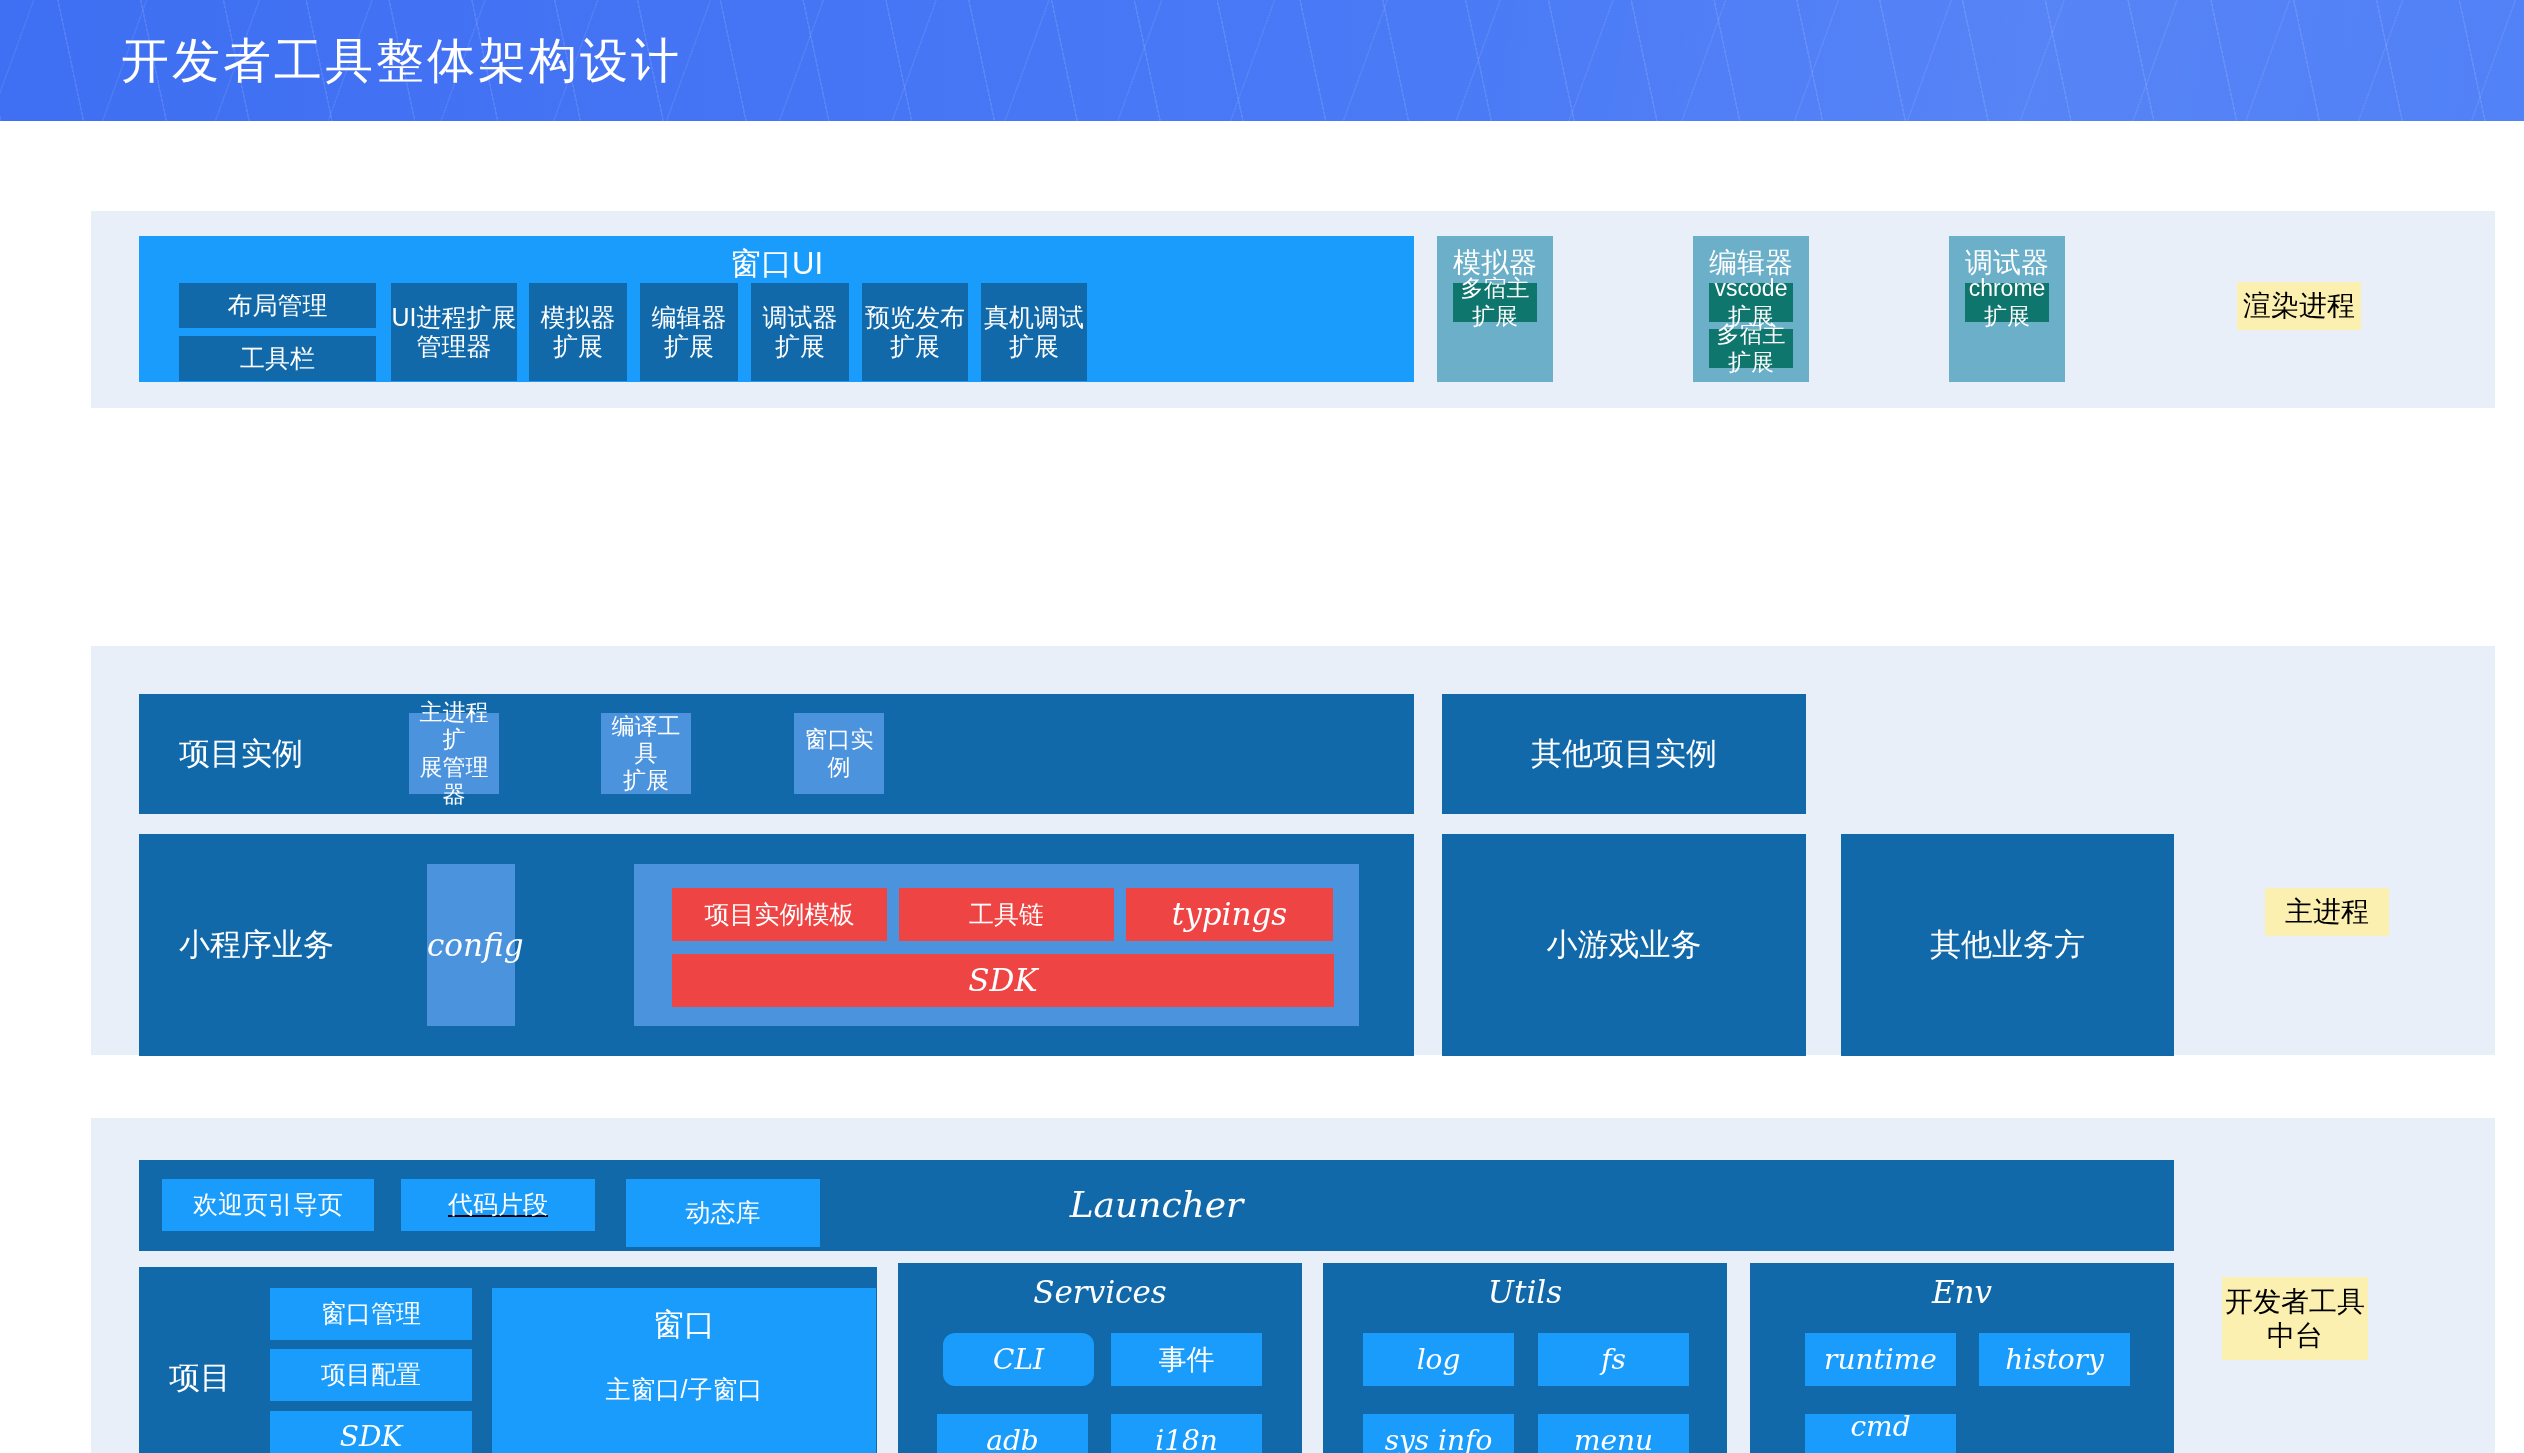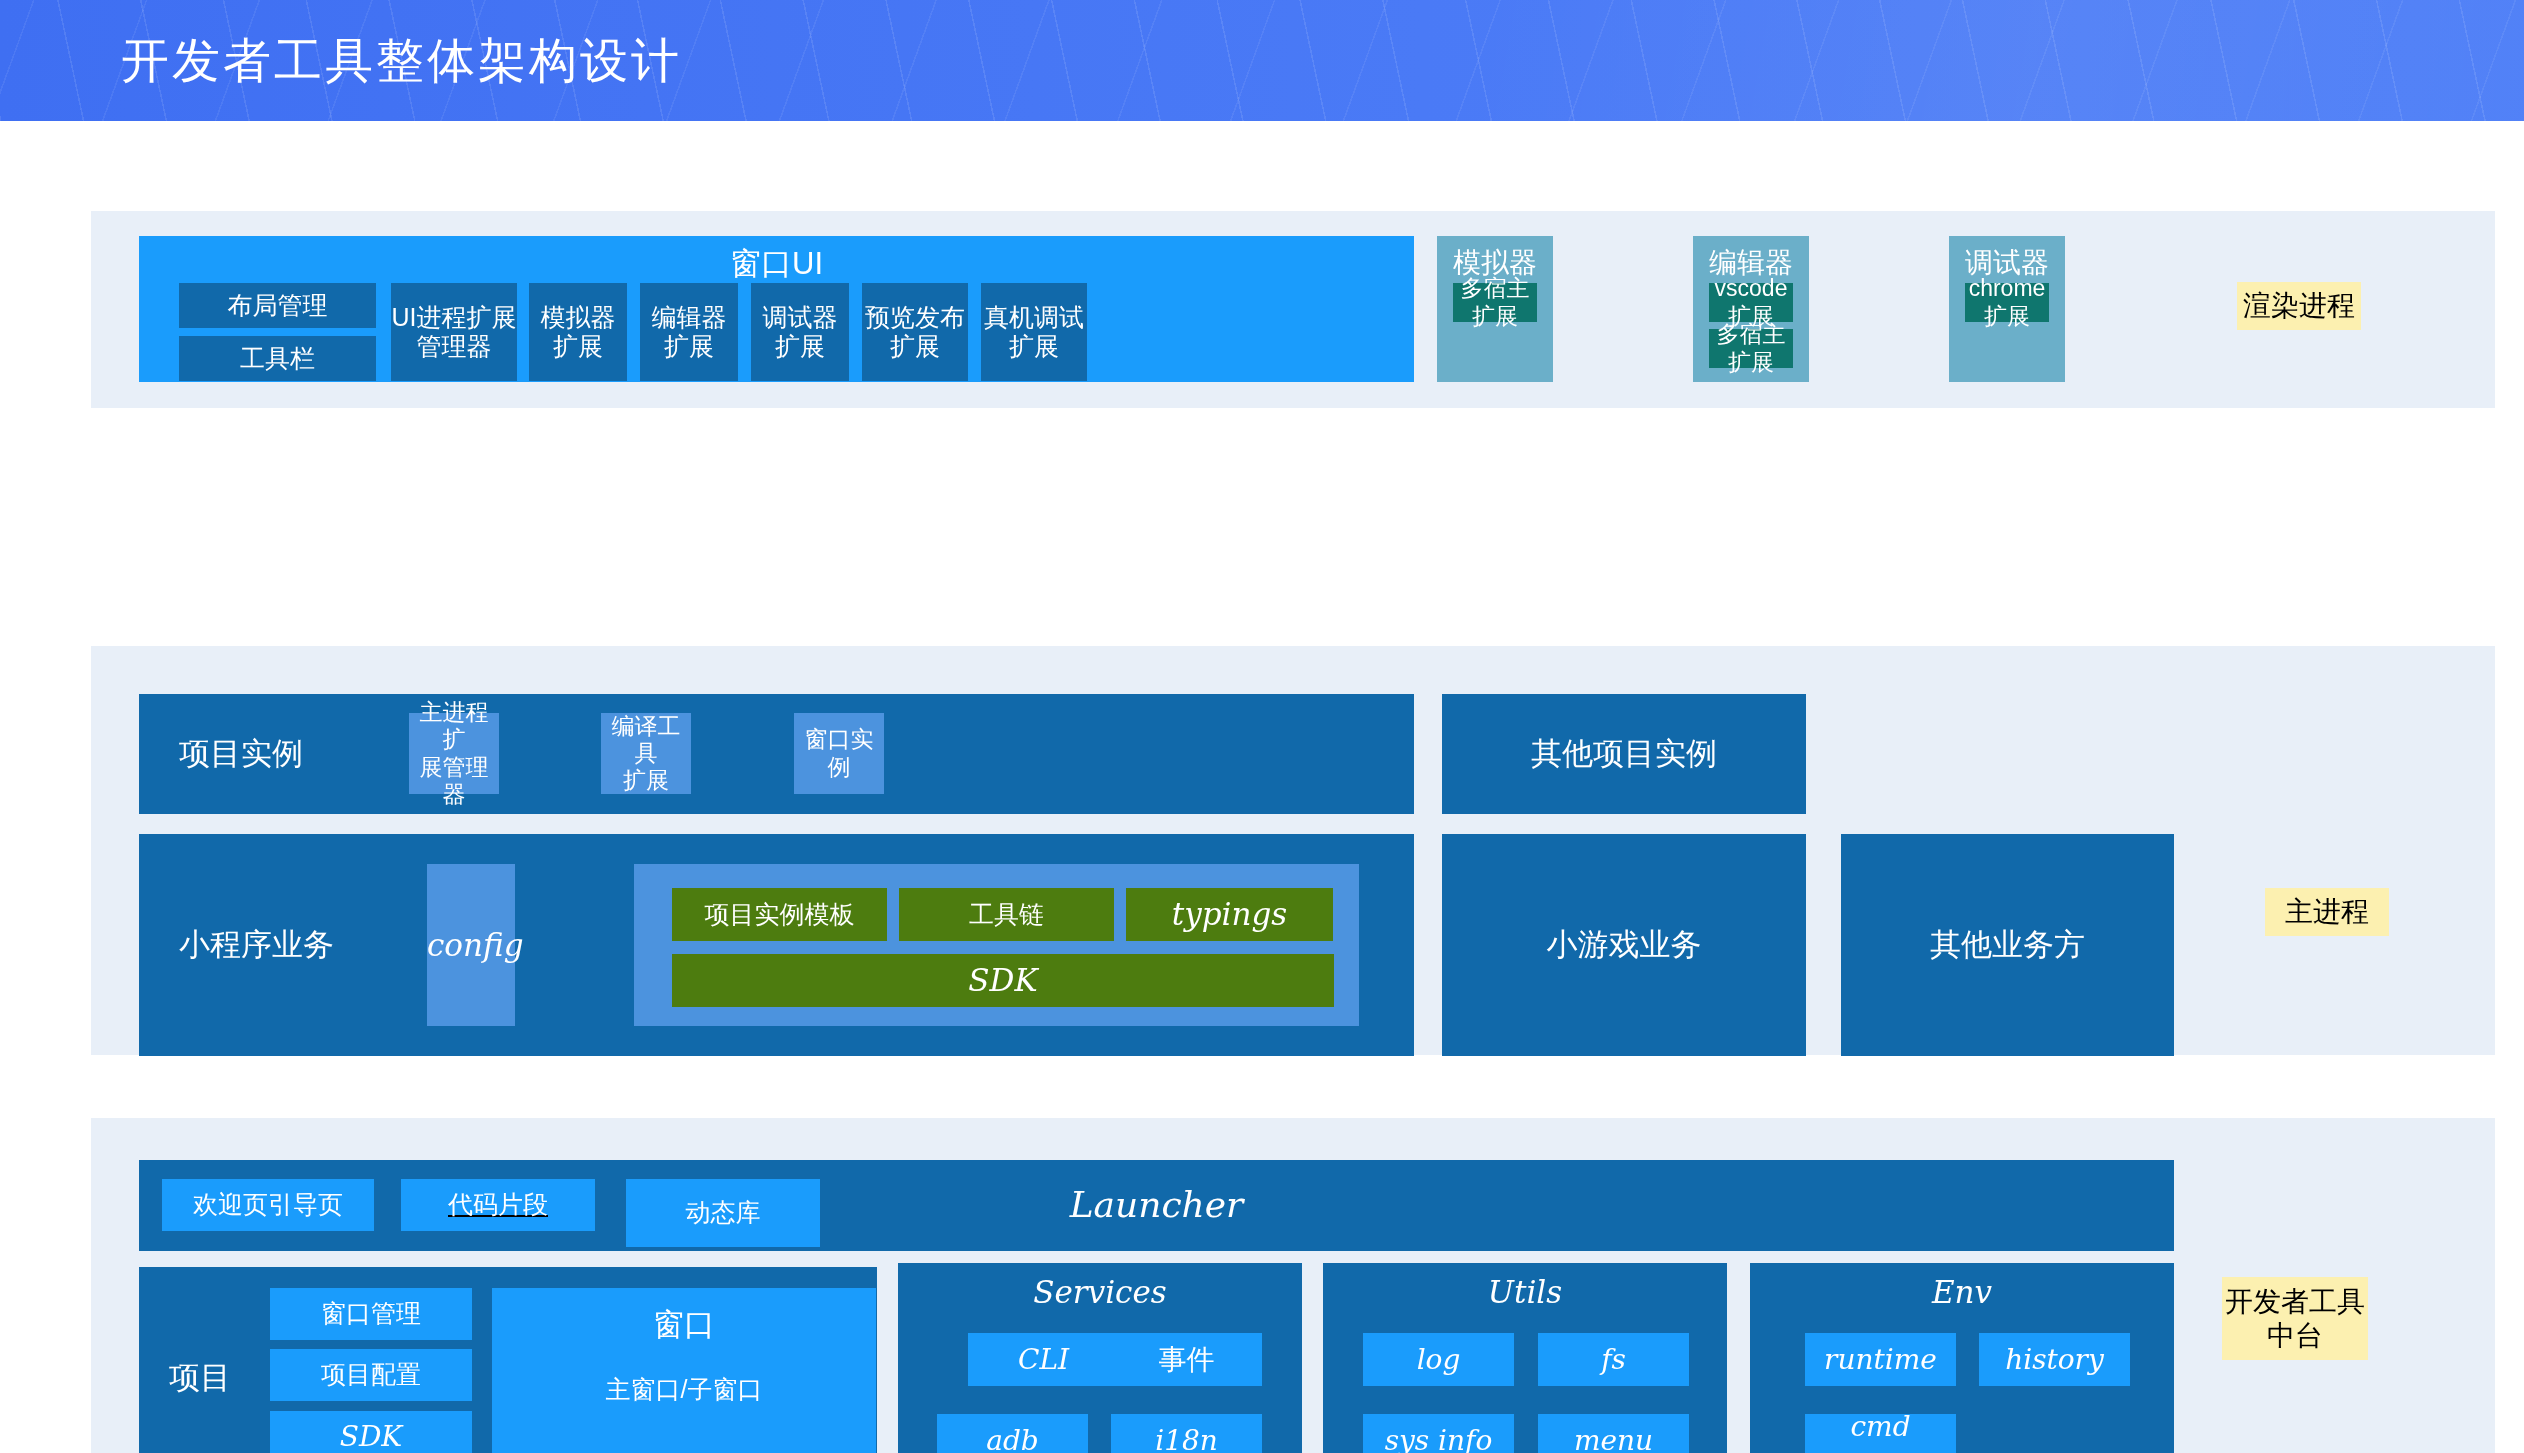--- a/index.html
+++ b/index.html
@@ -41,21 +41,21 @@
   
   .canvas{position:relative;width:2585px;height:1333px;background:#ffffff;}
   .band{
     position:absolute;
     background:#E8EFF8;
   }
   
   .blk{position:absolute;box-sizing:border-box;display:flex;}
   .c-light   {background:#1A9CFC;}   
   .c-mid     {background:#1169AA;}   
-  .c-mid2    {background:#4d7c0f;}
+  .c-mid2    {background:#ef4444;}
   .c-blue2   {background:#4C93DE;}   
   .c-teal    {background:#6BAFC9;}   
   .c-tealin  {background:#0f766e;}   
   .c-note    {background:#FCF0B0;}   
 
   .txt{
     color:#ffffff;
     text-align:center;
     width:100%;
     line-height:1.18;
@@ -228,21 +228,21 @@
     <div class="txt f34 script">SDK</div>
   </div>
   <div class="blk c-light" style="left:492px;top:1167px;width:384px;height:174px;flex-direction:column;align-items:center;justify-content:flex-start;padding-top:19px;">
     <div class="txt f38">窗口</div>
     <div class="txt f30" style="margin-top:31px;">主窗口/子窗口</div>
   </div>
 
   <div class="blk c-mid topcenter" style="left:898px;top:1142px;width:404px;height:226px;padding-top:11px;">
     <div class="txt f38 script">Services</div>
   </div>
-  <div class="blk c-light center" style="left:968px;top:1212px;width:151px;height:53px;">
+  <div class="blk c-light center" style="left:943px;top:1212px;width:151px;height:53px;border-radius:12px;">
     <div class="txt f34 script">CLI</div>
   </div>
   <div class="blk c-light center" style="left:1111px;top:1212px;width:151px;height:53px;">
     <div class="txt f34">事件</div>
   </div>
   <div class="blk c-light center" style="left:937px;top:1293px;width:151px;height:53px;">
     <div class="txt f34 script">adb</div>
   </div>
   <div class="blk c-light center" style="left:1111px;top:1293px;width:151px;height:53px;">
     <div class="txt f34 script">i18n</div>

